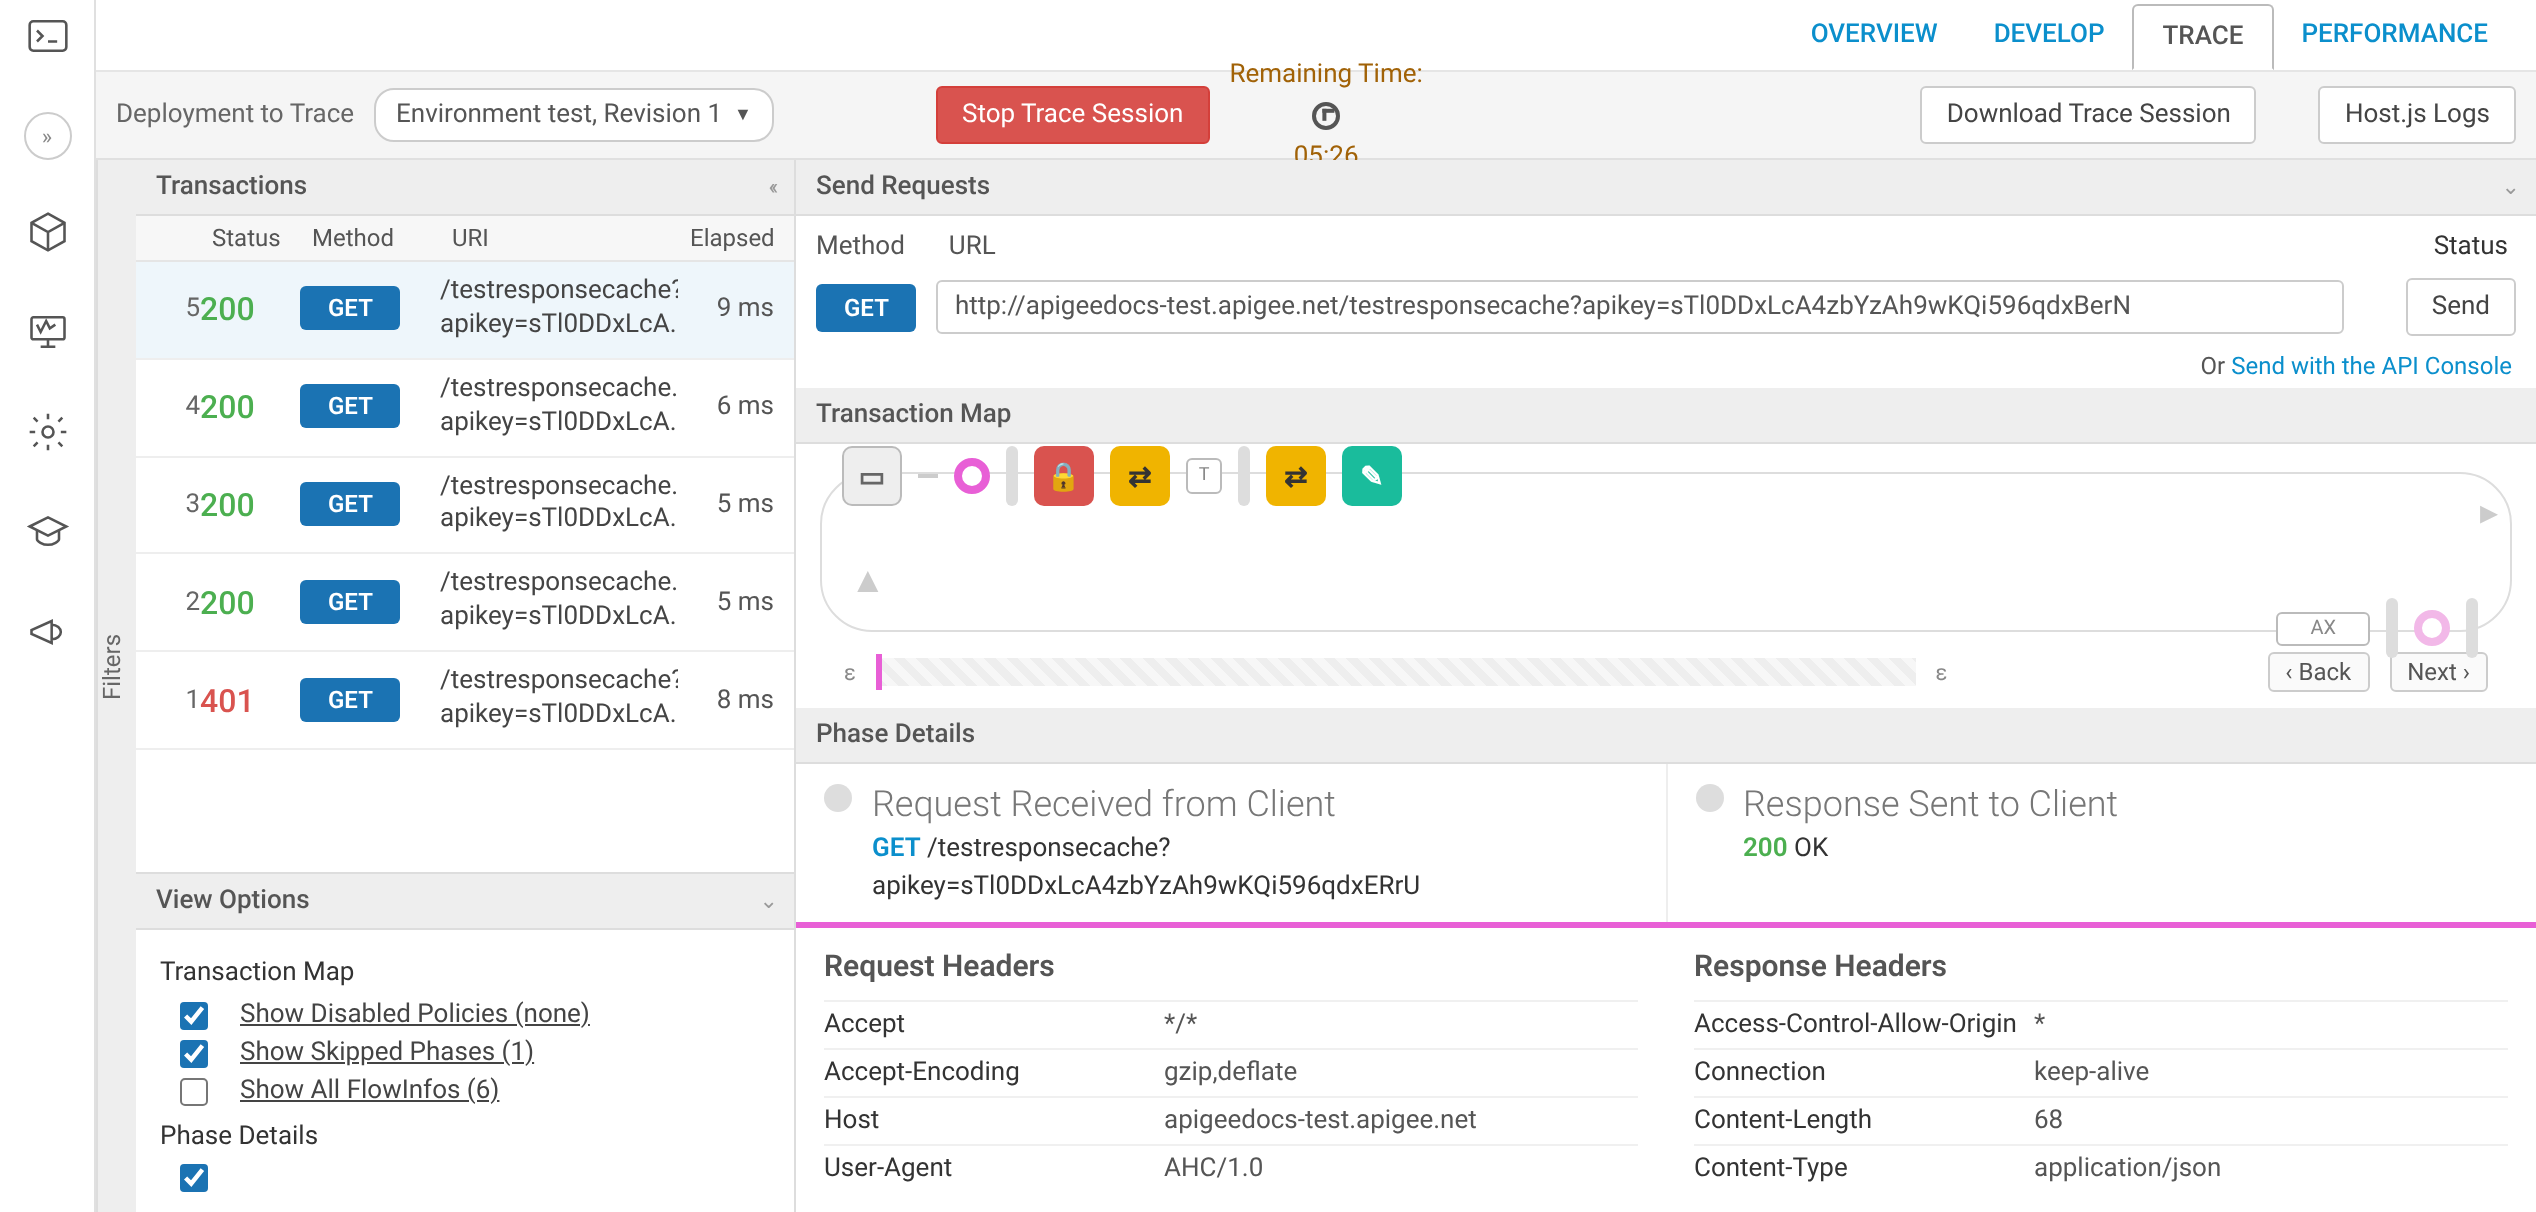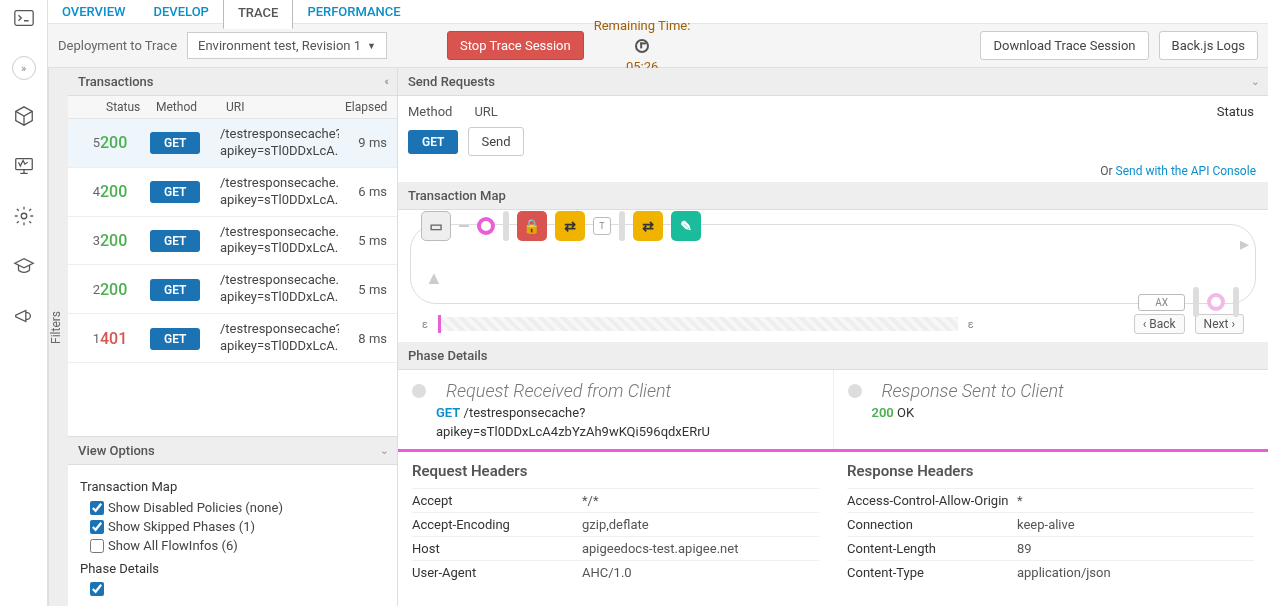--- a/index.html
+++ b/index.html
@@ -7,29 +7,29 @@
   
   .shell { display: flex; height: 100%; }
   
   .leftbar { width: 48px; border-right: 1px solid #e0e0e0; display: flex; flex-direction: column; align-items: center; padding-top: 4px; gap: 22px; }
   .leftbar .icon-slot { width: 28px; height: 28px; display: flex; align-items: center; justify-content: center; color: #555; }
   .leftbar svg { width: 22px; height: 22px; stroke: #555; fill: none; stroke-width: 1.4; }
   .expander { width: 24px; height: 24px; border: 1px solid #ccc; border-radius: 50%; display:flex; align-items:center; justify-content:center; margin-top:2px; color:#888; font-size:11px;}
   
   .main { flex: 1; display: flex; flex-direction: column; min-width: 0; }
   
-  .navtabs { height: 24px; display: flex; align-items: center; padding-right: 10px; border-bottom: 1px solid #e5e5e5; gap: 0; }
+  .navtabs { height: 36px; display: flex; justify-content: flex-end; align-items: center; padding-right: 10px; border-bottom: 1px solid #e5e5e5; gap: 0; }
   .navtabs a { padding: 8px 14px; color: #0b8fcc; text-decoration: none; font-size: 13px; font-weight: 500; }
   .navtabs a.active { color: #555; border: 1px solid #bbb; border-bottom: 1px solid #fff; border-radius: 3px 3px 0 0; position: relative; top: 1px; background:#fff;}
   
   .toolbar { height: 44px; background: #f5f5f5; border-bottom: 1px solid #e0e0e0; display: flex; align-items: center; padding: 0 10px; gap: 10px; }
   .toolbar .deploy-label { color: #666; }
-  .select { border: 1px solid #ccc; background: #fff; border-radius: 0; padding: 5px 10px; color: #555; display:flex; align-items:center; gap:6px;}
+  .select { border: 1px solid #ccc; background: #fff; border-radius: 10px; padding: 5px 10px; color: #555; display:flex; align-items:center; gap:6px;}
   .select .caret { font-size: 9px; }
-  .btn { border-radius: 3px; padding: 6px 12px; border: 1px solid #ccc; background: #fff; color: #444; cursor: pointer; font-size: 13px;}
+  .btn { border-radius: 3px; padding: 6px 12px; border: 1px solid #ccc; background: #fff; color: #444; cursor: pointer; font-size: 13px; margin-left: 21px;}
   .btn.danger { background: #d9534f; border-color: #d43f3a; color: #fff; }
   .remaining { color: #a16207; display:flex; align-items:center; gap:6px;flex-direction:column; }
   .remaining .clock { width:14px; height:14px; display:inline-block; border:2px solid #555; border-radius:50%; position:relative;}
   .remaining .clock::after { content:""; position:absolute; left:50%; top:50%; width:4px; height:4px; border-left:2px solid #555; border-top:2px solid #555; transform:translate(-30%,-60%);}
   .toolbar .spacer { flex:1; }
   
   .workspace { flex:1; display:flex; min-height:0; }
   .filters-rail { width:20px; background:#eee; border-right:1px solid #ddd; writing-mode:vertical-rl; text-align:center; color:#666; font-size:12px; padding-top:20px; transform:rotate(180deg);}
   
   .left-panel { width: 330px; border-right: 1px solid #ddd; display:flex; flex-direction:column; }
@@ -49,21 +49,21 @@
   .tx-row .col-num { color:#666; }
   .status-200 { color:#4caf50; font-weight:500; font-size:16px;}
   .status-401 { color:#d9534f; font-weight:500; font-size:16px;}
   .method-pill { background:#1b73b3; color:#fff; border-radius:3px; padding:4px 14px; font-size:12px; font-weight:600;}
   .uri-text { color:#444; font-size:13px; line-height:1.3; overflow:hidden; }
   .elapsed { color:#555; }
   
   .view-options { border-top:1px solid #ddd; }
   .vo-body { padding:8px 12px; font-size:13px; color:#444;}
   .vo-body .section-label { font-weight:400; color:#333; margin:6px 0 4px;}
-  .vo-body label { display:flex; align-items:center; gap:4px; padding:2px 10px;}
+  .vo-body label { display:flex; align-items:center; gap:16px; padding:2px 10px;text-decoration:underline;}
   .vo-body input[type=checkbox]{ width:14px; height:14px; accent-color:#1b73b3;}
   
   .right-panel { flex:1; display:flex; flex-direction:column; min-width:0; overflow:hidden; }
   .send-row { display:flex; align-items:center; gap:10px; padding:8px 10px; }
   .method-label { color:#555; }
   .url-label { color:#555; }
   .get-pill { background:#1b73b3; color:#fff; border-radius:3px; padding:5px 14px; font-size:12px; font-weight:600;}
   .url-input { flex:1; border:1px solid #ccc; border-radius:3px; padding:5px 8px; font-size:13px; color:#555;}
   .api-console-line { text-align:right; padding:0 12px 4px; font-size:12px; color:#555;}
   .api-console-line a { color:#0b8fcc; text-decoration:none;}
@@ -89,21 +89,21 @@
   .timeline { display:flex; align-items:center; gap:10px; padding:4px 12px 8px; }
   .eps { color:#888; font-size:11px;}
   .bar { flex:1; height:14px; background:repeating-linear-gradient(45deg,#eee,#eee 4px,#f7f7f7 4px,#f7f7f7 8px); position:relative;}
   .bar .mark { position:absolute; top:-2px; bottom:-2px; width:3px; background:#e85fd6;}
   .navbtn { border:1px solid #ccc; border-radius:3px; padding:2px 8px; background:#fafafa; color:#555; font-size:12px;}
   
   .phase-details { flex:1; overflow:auto; }
   .pd-grid { display:flex; }
   .pd-col { flex:1; padding:10px 14px; border-right:1px solid #eee;}
   .pd-col:last-child { border-right:none;}
-  .pd-title { display:flex; align-items:center; gap:20px; font-size:18px; color:#777; font-weight:300;font-style:italic;}
+  .pd-title { display:flex; gap:10px; font-size:18px; color:#777; font-weight:300;}
   .pd-dot { width:14px; height:14px; border-radius:50%; background:#ddd;}
   .pd-sub { margin-left:24px; margin-top:4px; font-size:13px; }
   .get-txt { color:#0b8fcc; font-weight:600;}
   .ok-200 { color:#4caf50; font-weight:600;}
   .pink-line { height:3px; background:#e85fd6; }
   
   .headers-grid { display:flex; }
   .headers-col { flex:1; padding:10px 14px;}
   .headers-col h4 { font-size:15px; color:#555; font-weight:600; margin-bottom:8px;}
   .hrow { display:flex; padding:4px 0; font-size:13px; border-top:1px solid #f0f0f0;}
@@ -170,21 +170,21 @@
       </div>
       <div style="width:40px"></div>
       <button class="btn danger">Stop Trace Session</button>
       <span class="remaining">
         <span>Remaining Time:</span>
         <span class="clock"></span>
         <span>05:26</span>
       </span>
       <div class="spacer"></div>
       <button class="btn">Download Trace Session</button>
-      <button class="btn">Back.js Logs</button>
+      <button class="btn">Host.js Logs</button>
     </div>
 
     <div class="workspace">
       <div class="filters-rail">Filters</div>
 
       <div class="left-panel">
         <div class="panel-header">
           <span>Transactions</span>
           <span class="collapse-icon">‹‹</span>
         </div>
@@ -267,20 +267,21 @@
           <span>Send Requests</span>
           <span class="collapse-icon">⌄</span>
         </div>
         <div class="send-row" style="position:relative;">
           <span class="method-label">Method</span>
           <span class="url-label" style="margin-left:12px;">URL</span>
           <span style="position:absolute; right:14px;">Status</span>
         </div>
         <div class="send-row" style="padding-top:0;">
           <span class="get-pill">GET</span>
+          <input class="url-input" value="http://apigeedocs-test.apigee.net/testresponsecache?apikey=sTl0DDxLcA4zbYzAh9wKQi596qdxBerN" style="">
           <button class="btn">Send</button>
         </div>
         <div class="api-console-line">
           <span>Or</span>
           <a href="#">Send with the API Console</a>
         </div>
 
         <div class="panel-header">
           <span>Transaction Map</span>
         </div>
@@ -369,21 +370,21 @@
                   <div class="hrow">
                     <div class="k">Access-Control-Allow-Origin</div>
                     <div class="v">*</div>
                   </div>
                   <div class="hrow">
                     <div class="k">Connection</div>
                     <div class="v">keep-alive</div>
                   </div>
                   <div class="hrow">
                     <div class="k">Content-Length</div>
-                    <div class="v">89</div>
+                    <div class="v">68</div>
                   </div>
                   <div class="hrow">
                     <div class="k">Content-Type</div>
                     <div class="v">application/json</div>
                   </div>
                 </div>
             </div>
           </div>
         </div>
       </div>

